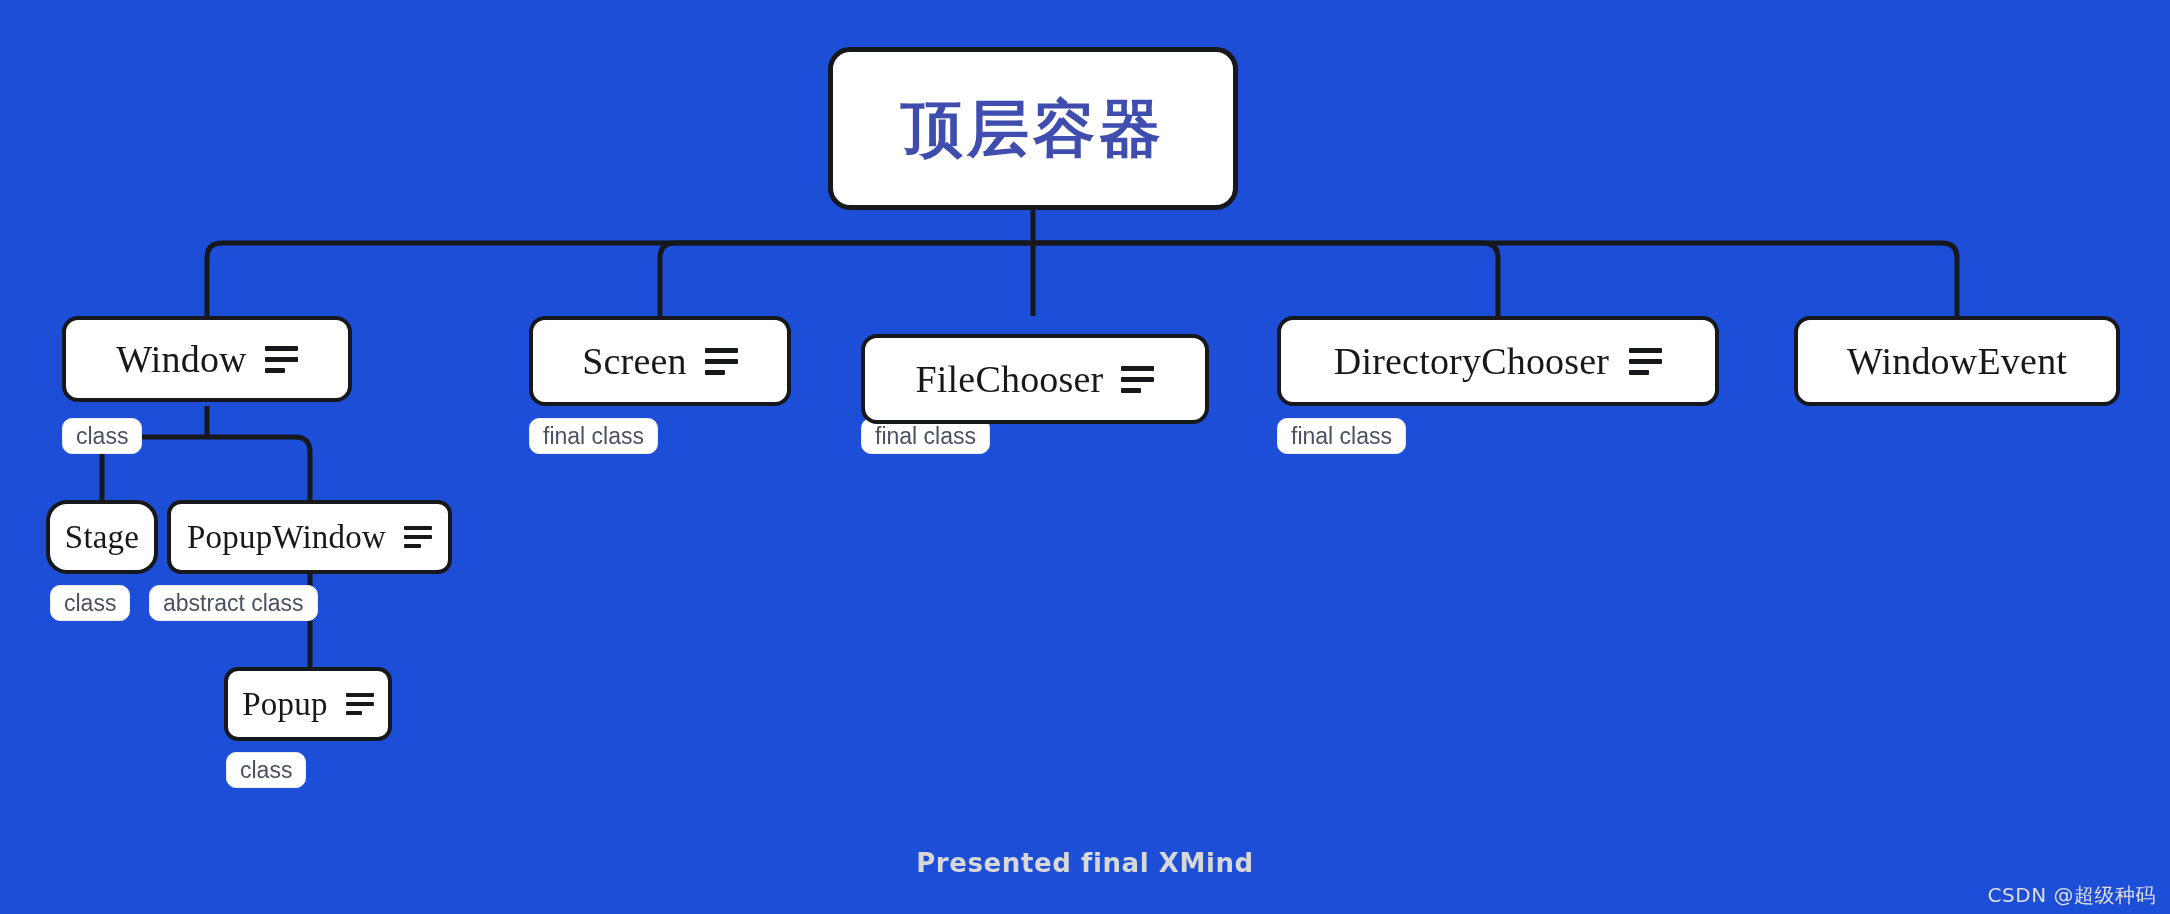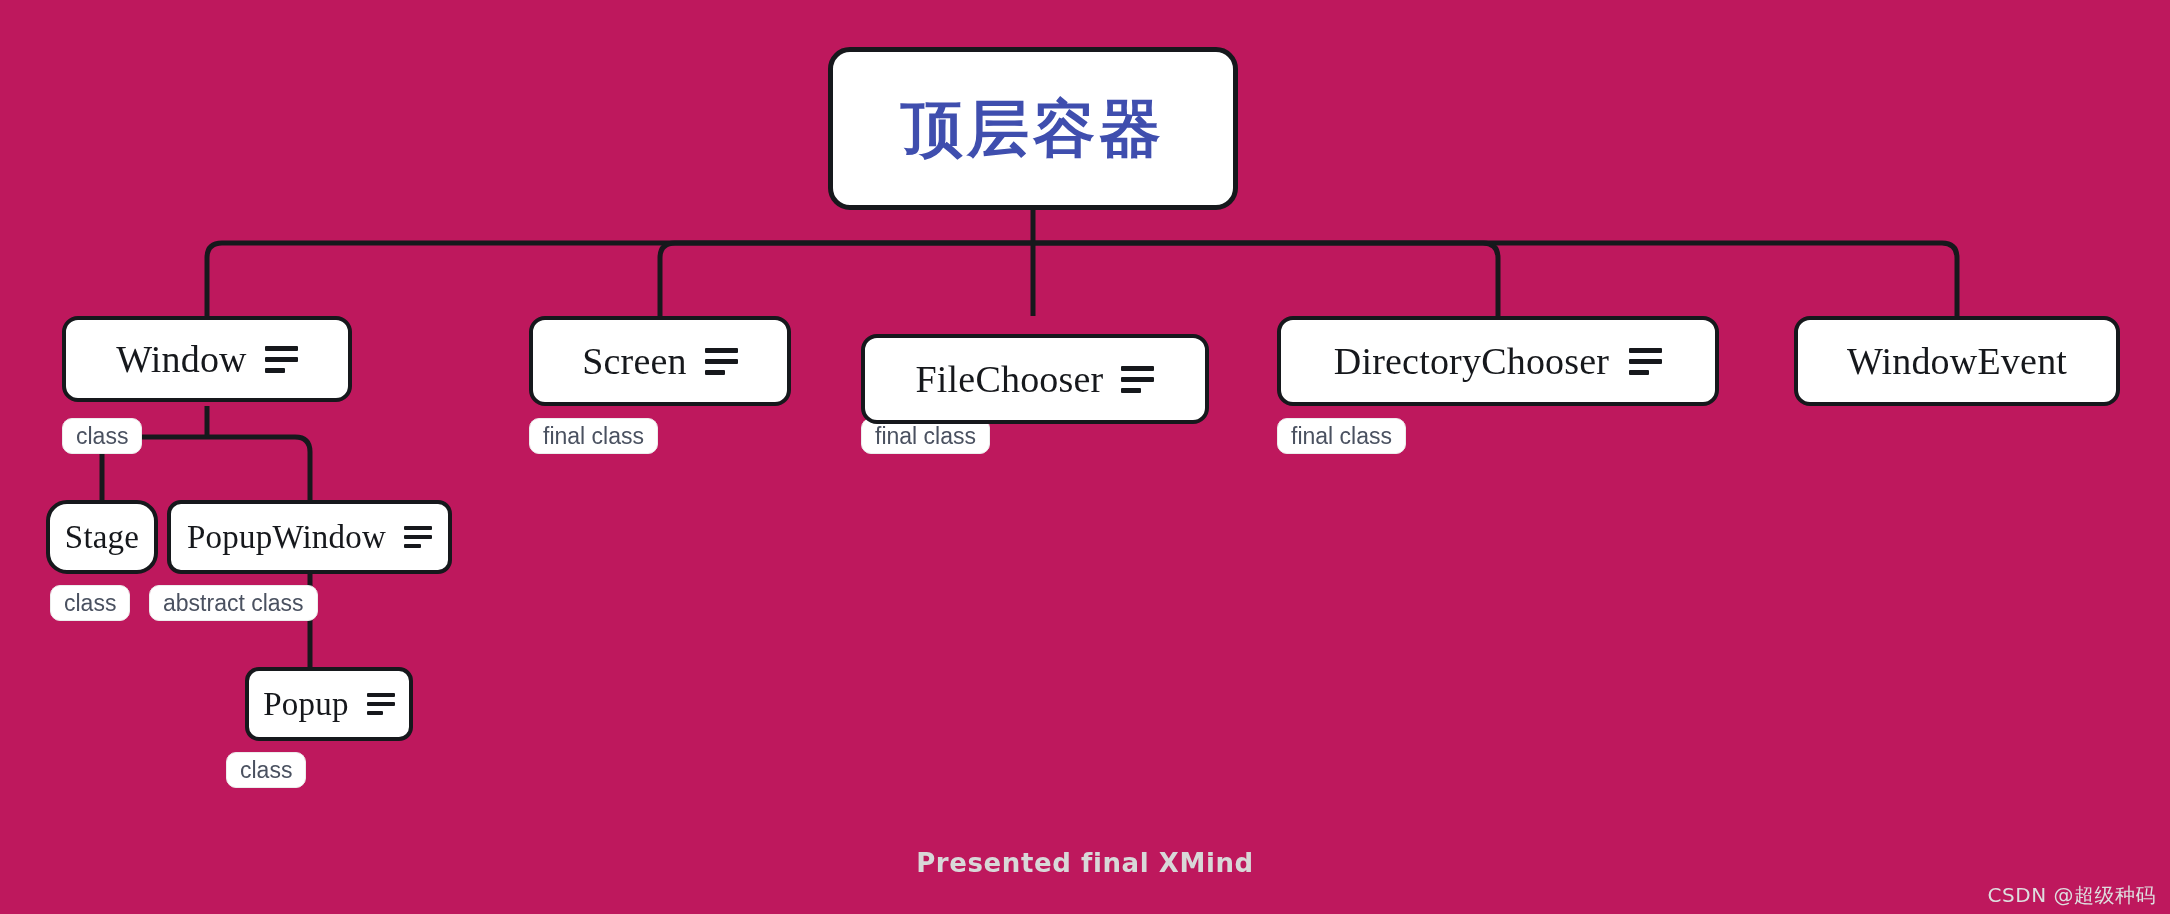--- a/index.html
+++ b/index.html
@@ -7,21 +7,21 @@
     padding: 0;
     background: #ffffff;
   }
   body {
     font-family: "Liberation Serif", serif;
   }
   #canvas {
     position: relative;
     width: 2170px;
     height: 914px;
-    background: #be185d;
+    background: #1d4ed8;
     overflow: hidden;
   }
   #edges {
     position: absolute;
     left: 0;
     top: 0;
     width: 2170px;
     height: 914px;
     pointer-events: none;
   }
@@ -223,21 +223,21 @@
     <span class="notes-icon sm">
         <i></i>
         <i></i>
         <i></i>
       </span>
   </div>
   <div class="tag" id="tag-popupwindow" style="left: 149px; top: 585px;">
     <span>abstract class</span>
   </div>
 
-  <div class="node small" id="node-popup" style="left: 224px; top: 667px; width: 168px; height: 74px; margin-left: 21px;">
+  <div class="node small" id="node-popup" style="left: 224px; top: 667px; width: 168px; height: 74px;">
     <span class="label">Popup</span>
     <span class="notes-icon sm">
         <i></i>
         <i></i>
         <i></i>
       </span>
   </div>
   <div class="tag" id="tag-popup" style="left: 226px; top: 752px;">
     <span>class</span>
   </div>

